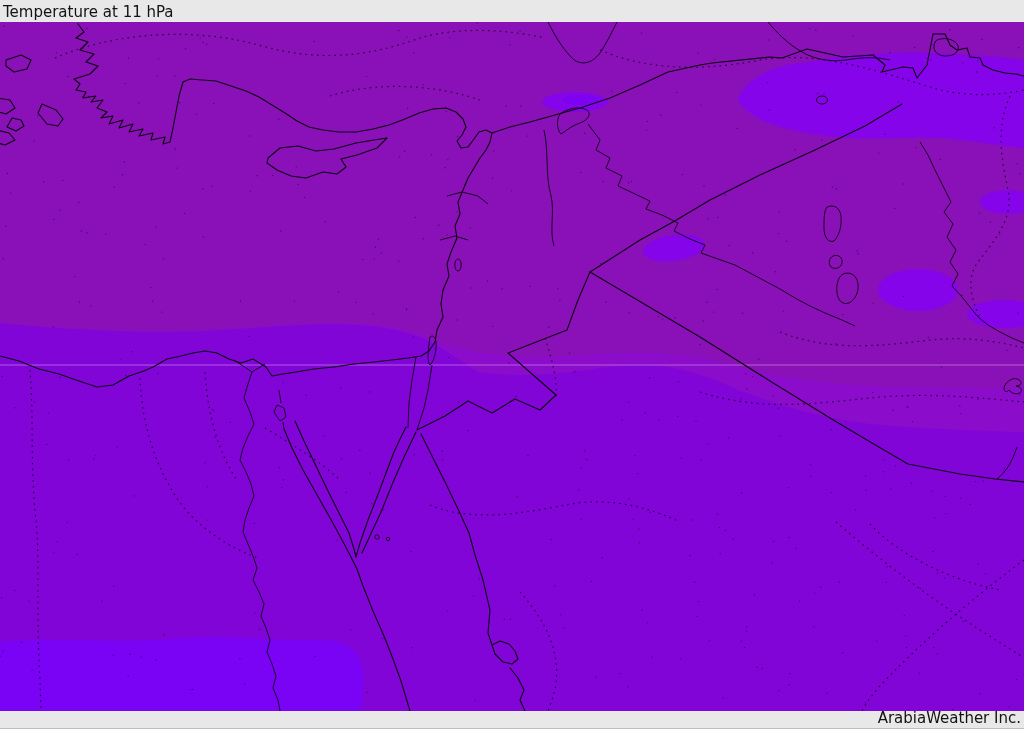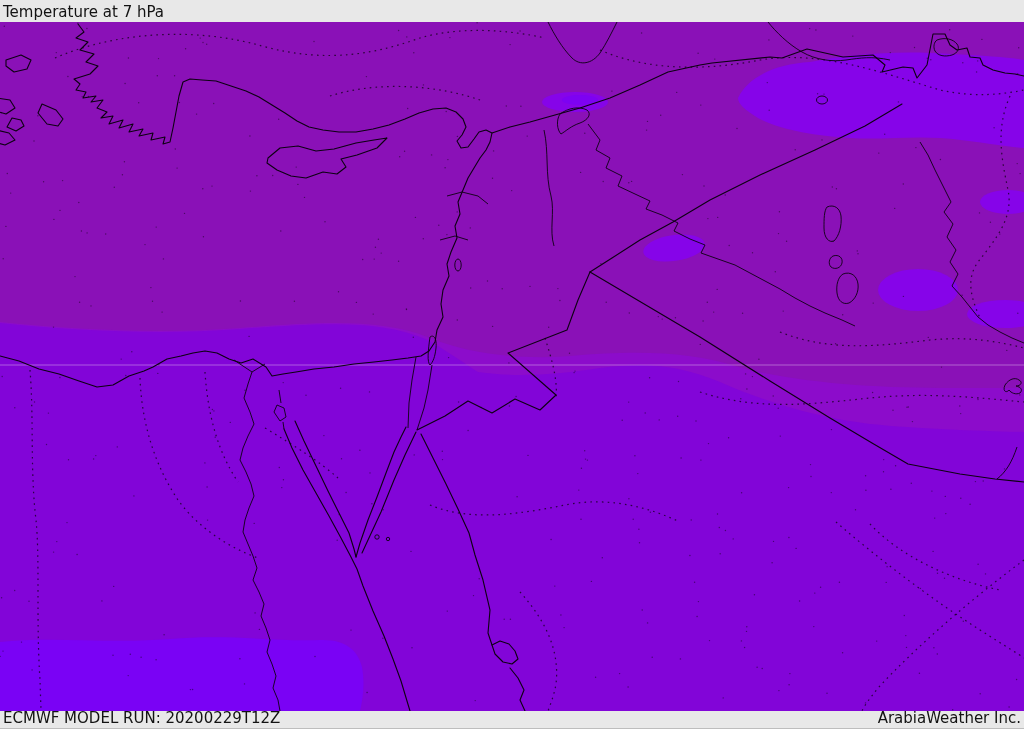--- a/index.html
+++ b/index.html
@@ -25,21 +25,21 @@
   .dotted{stroke:var(--c-coastline);stroke-width:1.2;fill:none;stroke-dasharray:1.6 4.2;opacity:.75;}
   .gridline{stroke:var(--c-graticule_line);stroke-width:1;opacity:.45;}
   .stipple{fill:var(--c-coastline);opacity:.5;}
 </style>
 </head>
 <body>
 
 <div class="screen">
 
   <div class="bar header">
-    <span class="left">Temperature at 7 hPa</span>
+    <span class="left">Temperature at 11 hPa</span>
   </div>
 
   <div class="map">
     <svg viewBox="0 0 1024 689" preserveAspectRatio="none">
       <g transform="translate(0,-22)">
 
         <rect x="0" y="22" width="1024" height="689" class="fill-a"></rect>
         <path class="fill-e" d="M0,322 C80,330 160,334 240,328 C320,322 380,318 430,338 C470,354 520,360 570,356 C640,350 690,352 735,366 C800,384 880,388 950,388 L1024,388 L1024,711 L0,711 Z"></path>
         <path class="fill-c" d="M0,323 C80,331 160,335 240,329 C320,323 380,319 428,340 C458,358 470,367 478,372 C520,378 560,374 600,368 C650,362 680,366 720,382 C770,404 820,418 870,424 C920,429 980,431 1024,432 L1024,711 L0,711 Z"></path>
         <path class="fill-d" d="M0,642 C50,636 110,644 170,639 C230,634 280,642 320,640 C345,639 358,650 362,667 C365,684 363,698 360,711 L0,711 Z"></path>
@@ -566,17 +566,16 @@
           <path class="coast-thin" d="M768,22 C776,32 788,44 802,52 C816,60 832,62 846,60 C860,58 872,56 890,60"></path>
           <path class="coast-thin" d="M544,130 C549,152 545,174 551,196 C555,212 549,230 554,246"></path>
 
           <path class="coast-thin" d="M252,372 L248,384 244,398 250,412 254,424 248,436 243,448 240,460 246,472 251,484 254,496 249,508 245,520 243,532 248,544 253,556 257,568 253,580 259,592 264,604 261,616 266,628 270,640 267,652 272,664 276,676 273,688 278,700 280,711 M252,372 L234,360 M252,372 L265,364"></path>
         </g>
       </g>
     </svg>
   </div>
 
   <div class="bar footer">
-    <span class="left">ECMWF MODEL RUN: 20200229T12Z</span>
     <span class="right">ArabiaWeather Inc.</span>
   </div>
 
 </div>
 
 </body></html>

